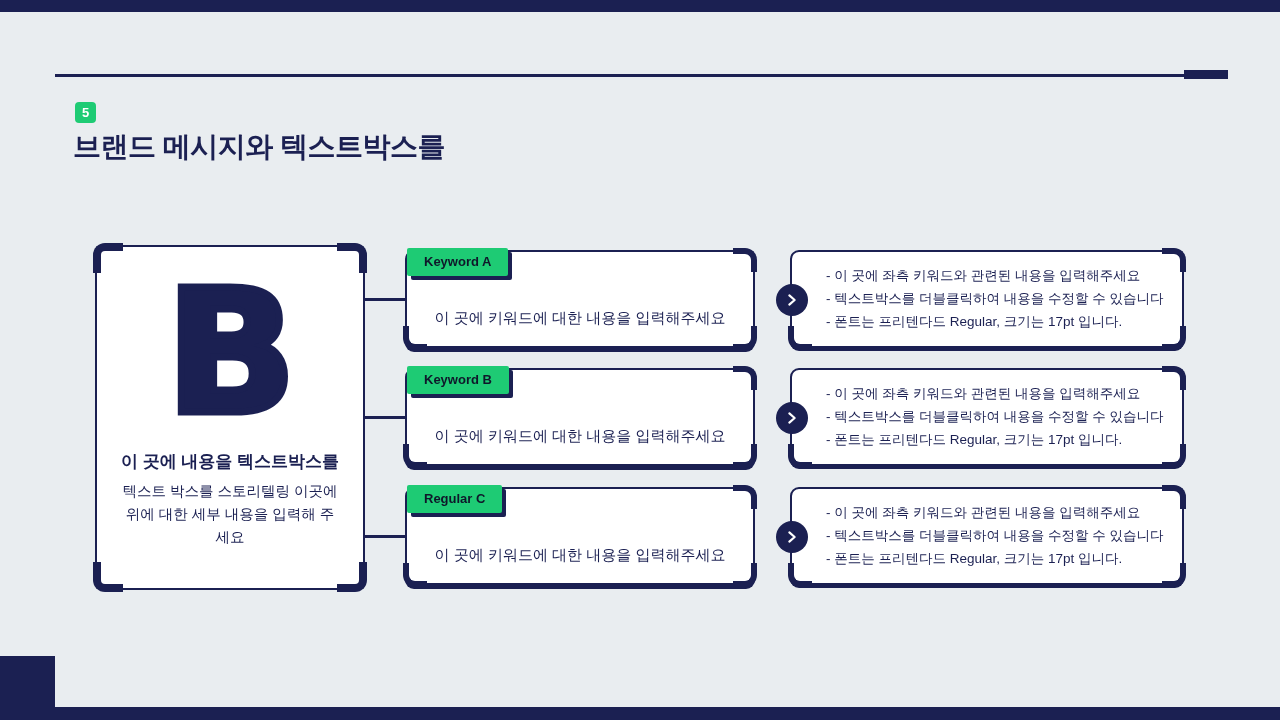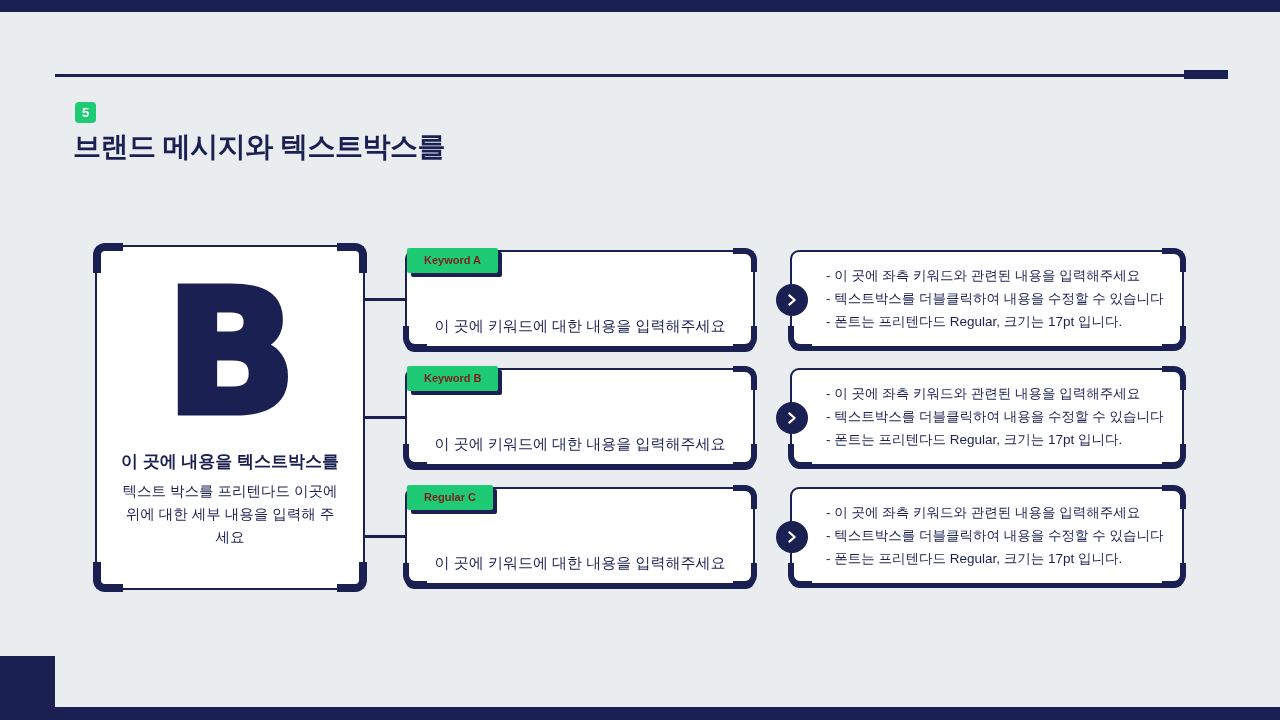--- a/index.html
+++ b/index.html
@@ -47,22 +47,22 @@
   .card-body{position:absolute;top:233px;left:22px;right:22px;text-align:center;font-size:14.5px;line-height:1.6;color:var(--navy);}
 
   
   .connector{position:absolute;left:363px;width:44px;height:2.5px;background:var(--navy);z-index:1;}
   .row1c{top:298px;}.row2c{top:416px;}.row3c{top:535px;}
 
   
   .row1{top:250px;}.row2{top:368px;}.row3{top:487px;}
   .kw-unit{position:absolute;left:405px;width:350px;height:98px;z-index:2;}
   .kw-box{position:absolute;inset:0;background:#fff;border:2px solid var(--navy);border-radius:9px;box-shadow:0 4px 0 var(--navy);}
-  .kw-text{position:absolute;left:0;right:0;top:65px;text-align:center;font-size:15px;color:var(--navy);white-space:nowrap;}
-  .kw-label{position:absolute;left:2px;top:-2px;background:var(--green);color:#7f1d1d;font-size:11px;font-weight:bold;
+  .kw-text{position:absolute;left:0;right:0;top:57px;text-align:center;font-size:15px;color:var(--navy);white-space:nowrap;}
+  .kw-label{position:absolute;left:2px;top:-2px;background:var(--green);color:#0f172a;font-size:13px;font-weight:bold;
     padding:6px 17px 7px;border-radius:2px;box-shadow:4px 4px 0 var(--navy);z-index:3;}
 
   
   .detail-box{position:absolute;left:790px;width:394px;height:98px;background:#fff;
     border:2px solid var(--navy);border-radius:9px;box-shadow:0 3px 0 var(--navy);z-index:2;}
   .chevron{position:absolute;left:-16px;top:32px;width:32px;height:32px;border-radius:50%;background:var(--navy);
     display:flex;align-items:center;justify-content:center;}
   .detail-lines{position:absolute;left:34px;right:0;top:50%;transform:translateY(-50%);}
   .detail-line{font-size:13.5px;line-height:1.72;color:var(--navy);white-space:nowrap;overflow:hidden;}
 </style>
@@ -85,21 +85,21 @@
   <div class="connector row2c"></div>
   <div class="connector row3c"></div>
 
   <div class="left-card">
     <i class="bk tl"></i>
     <i class="bk tr"></i>
     <i class="bk bl"></i>
     <i class="bk br"></i>
     <div class="logo">B</div>
     <div class="card-heading">이 곳에 내용을 텍스트박스를</div>
-    <div class="card-body">텍스트 박스를 프리텐다드 이곳에 위에 대한 세부 내용을 입력해 주세요</div>
+    <div class="card-body">텍스트 박스를 스토리텔링 이곳에 위에 대한 세부 내용을 입력해 주세요</div>
   </div>
 
   <div class="kw-unit row1">
     <div class="kw-box">
       <i class="bk sm tr"></i>
       <i class="bk sm bl"></i>
       <i class="bk sm br"></i>
       <div class="kw-text">이 곳에 키워드에 대한 내용을 입력해주세요</div>
     </div>
     <div class="kw-label">Keyword A</div>

